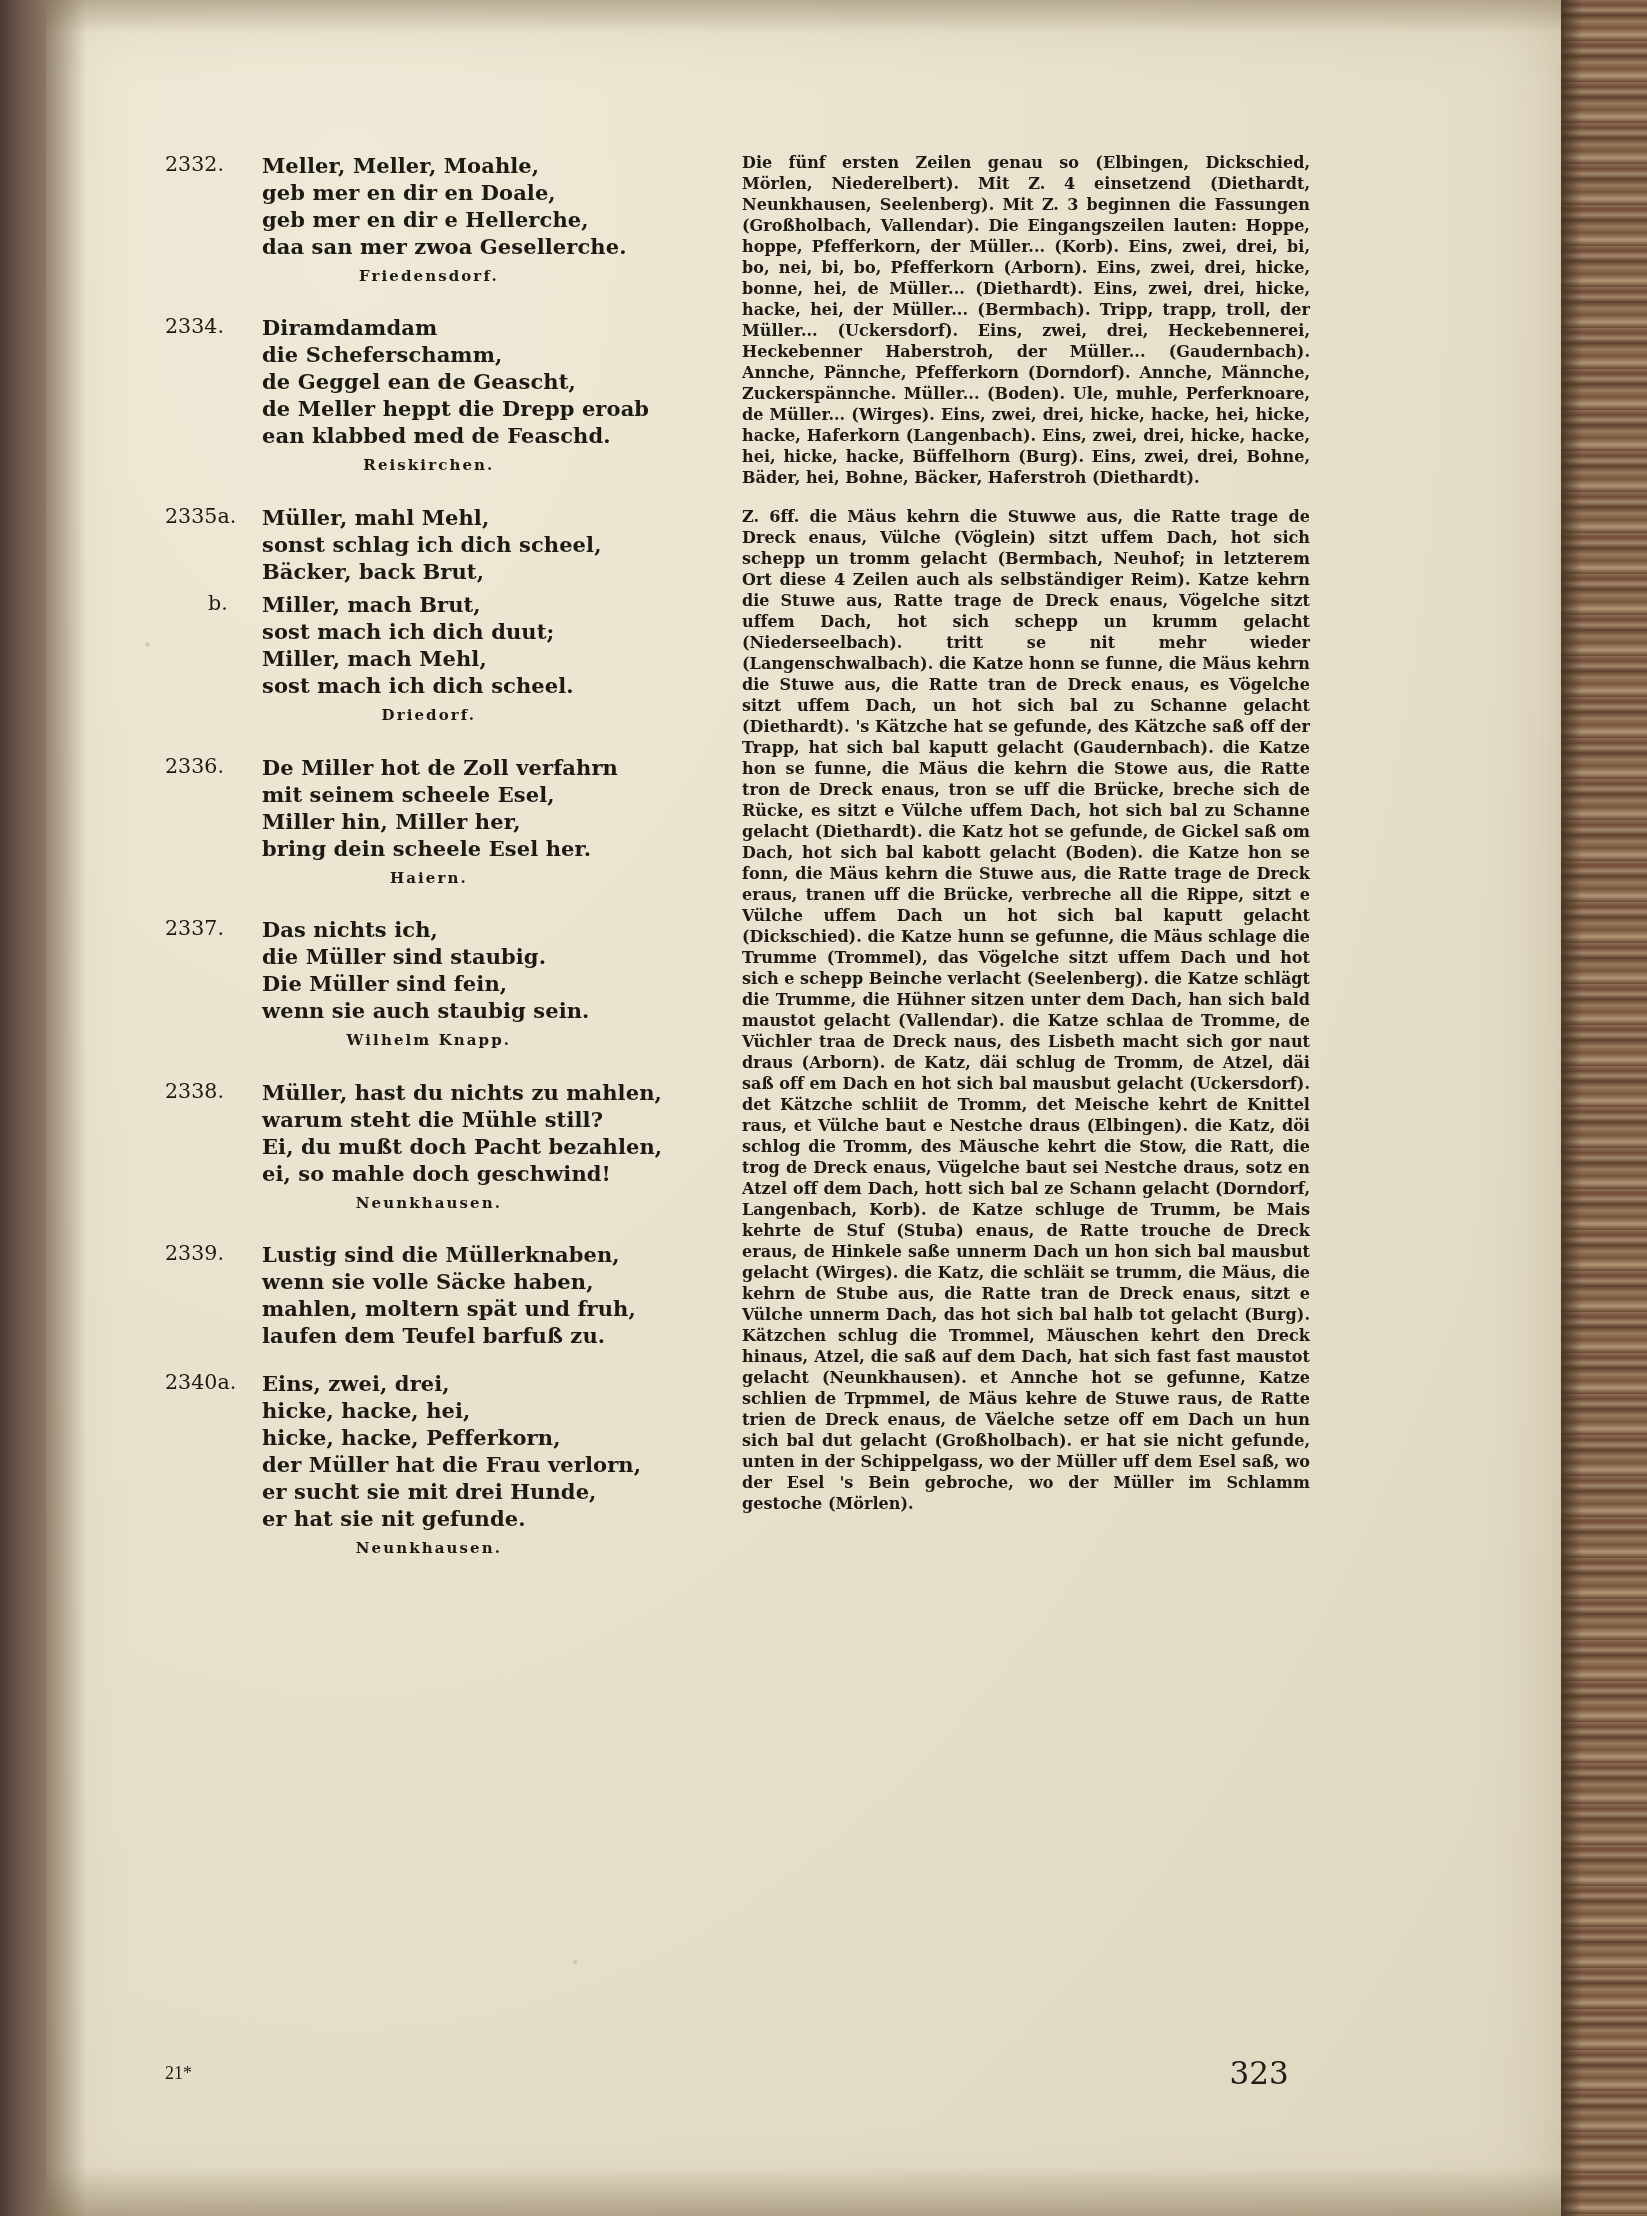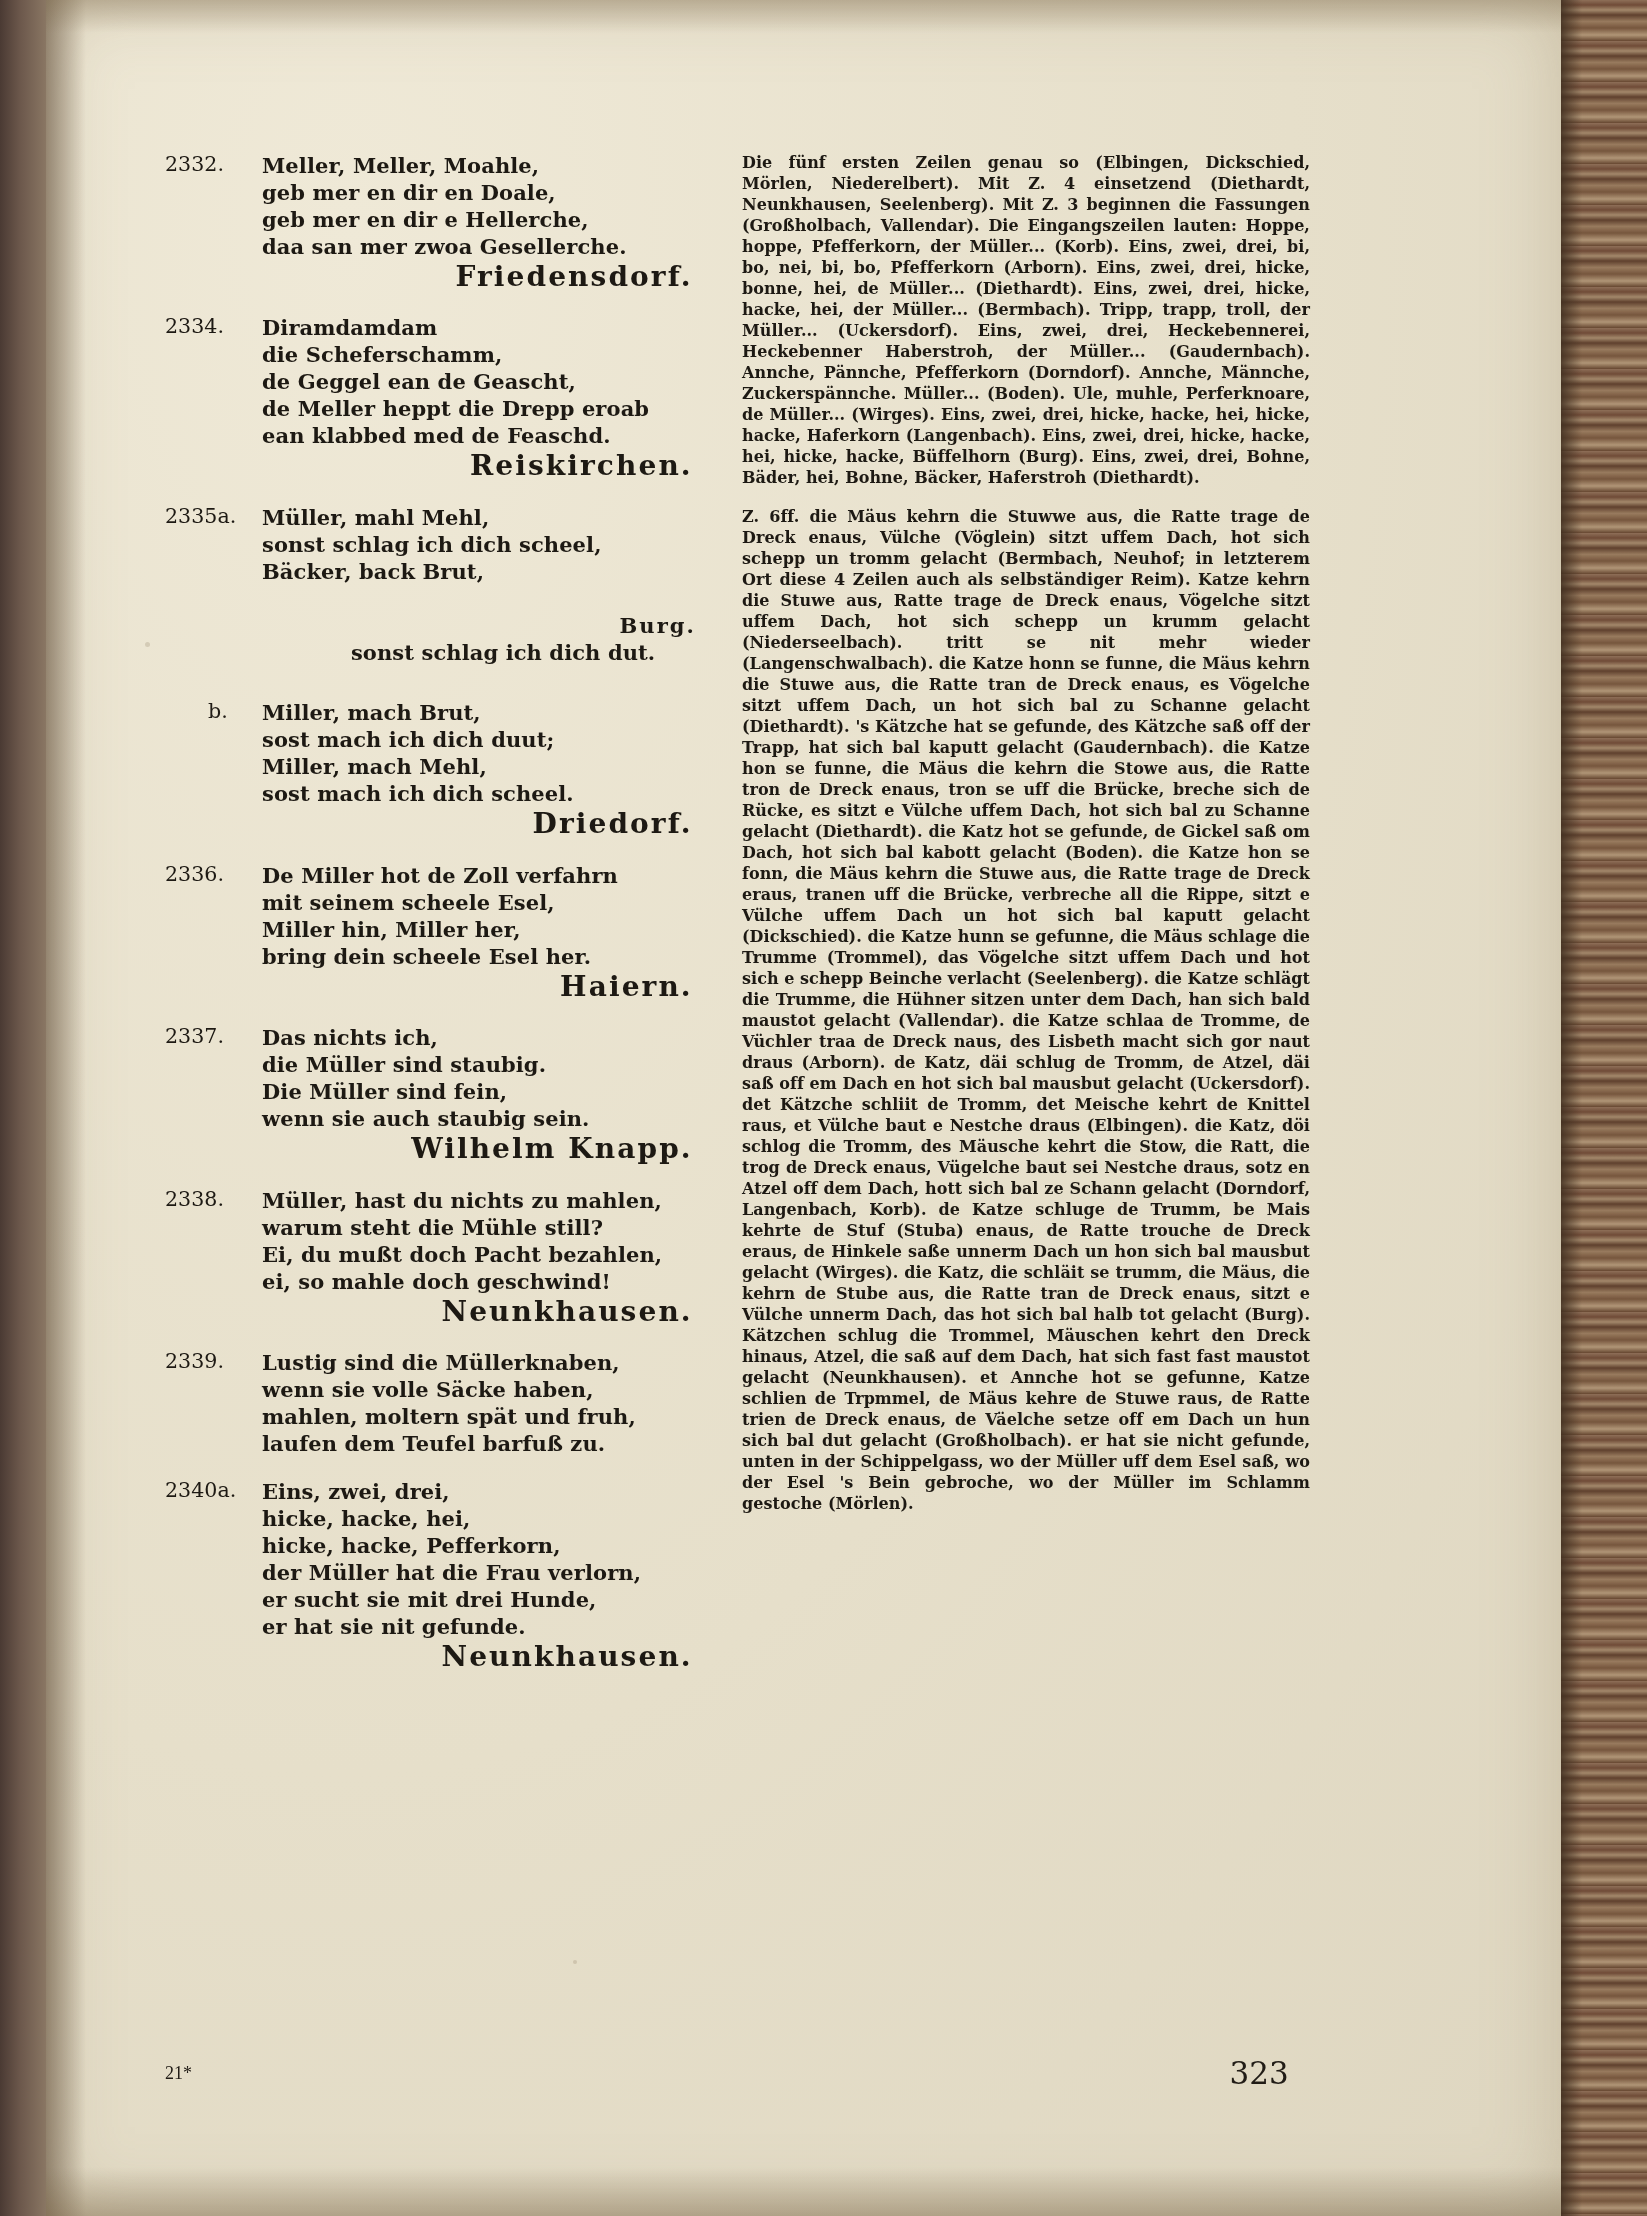--- a/index.html
+++ b/index.html
@@ -115,24 +115,24 @@
   .line {
     font-family: "DejaVu Serif", serif;
     font-weight: 600;
     font-size: 21px;
     line-height: 27px;
     letter-spacing: 0.1px;
     white-space: pre-wrap;
     color: #1d1913;
   }
   .place {
-    text-align: right;
+    text-align: center;
     font-family: "DejaVu Serif", serif;
     font-weight: 600;
-    font-size: 28px;
+    font-size: 15px;
     line-height: 33px;
     letter-spacing: 2.1px;
     padding-right: 3.3px;
     color: #1d1913;
   }
   .inline-place {
     float: right;
     letter-spacing: 2.1px;
     font-weight: 600;
   }
@@ -239,24 +239,20 @@
         </div>
         <div class="place">Reiskirchen.</div>
       </div>
 
       <div class="entry" style="margin-bottom:6.6px;">
         <div class="num">2335a.</div>
         <div class="lines">
           <div class="line">Müller, mahl Mehl,</div>
           <div class="line">sonst schlag ich dich scheel,</div>
           <div class="line">Bäcker, back Brut,</div>
-          <div class="line">
-            <span class="inline-place">Burg.</span>
-            <span>sonst schlag ich dich dut.</span>
-          </div>
         </div>
       </div>
 
       <div class="entry">
         <div class="sub">b.</div>
         <div class="lines">
           <div class="line">Miller, mach Brut,</div>
           <div class="line">sost mach ich dich duut;</div>
           <div class="line">Miller, mach Mehl,</div>
           <div class="line">sost mach ich dich scheel.</div>

